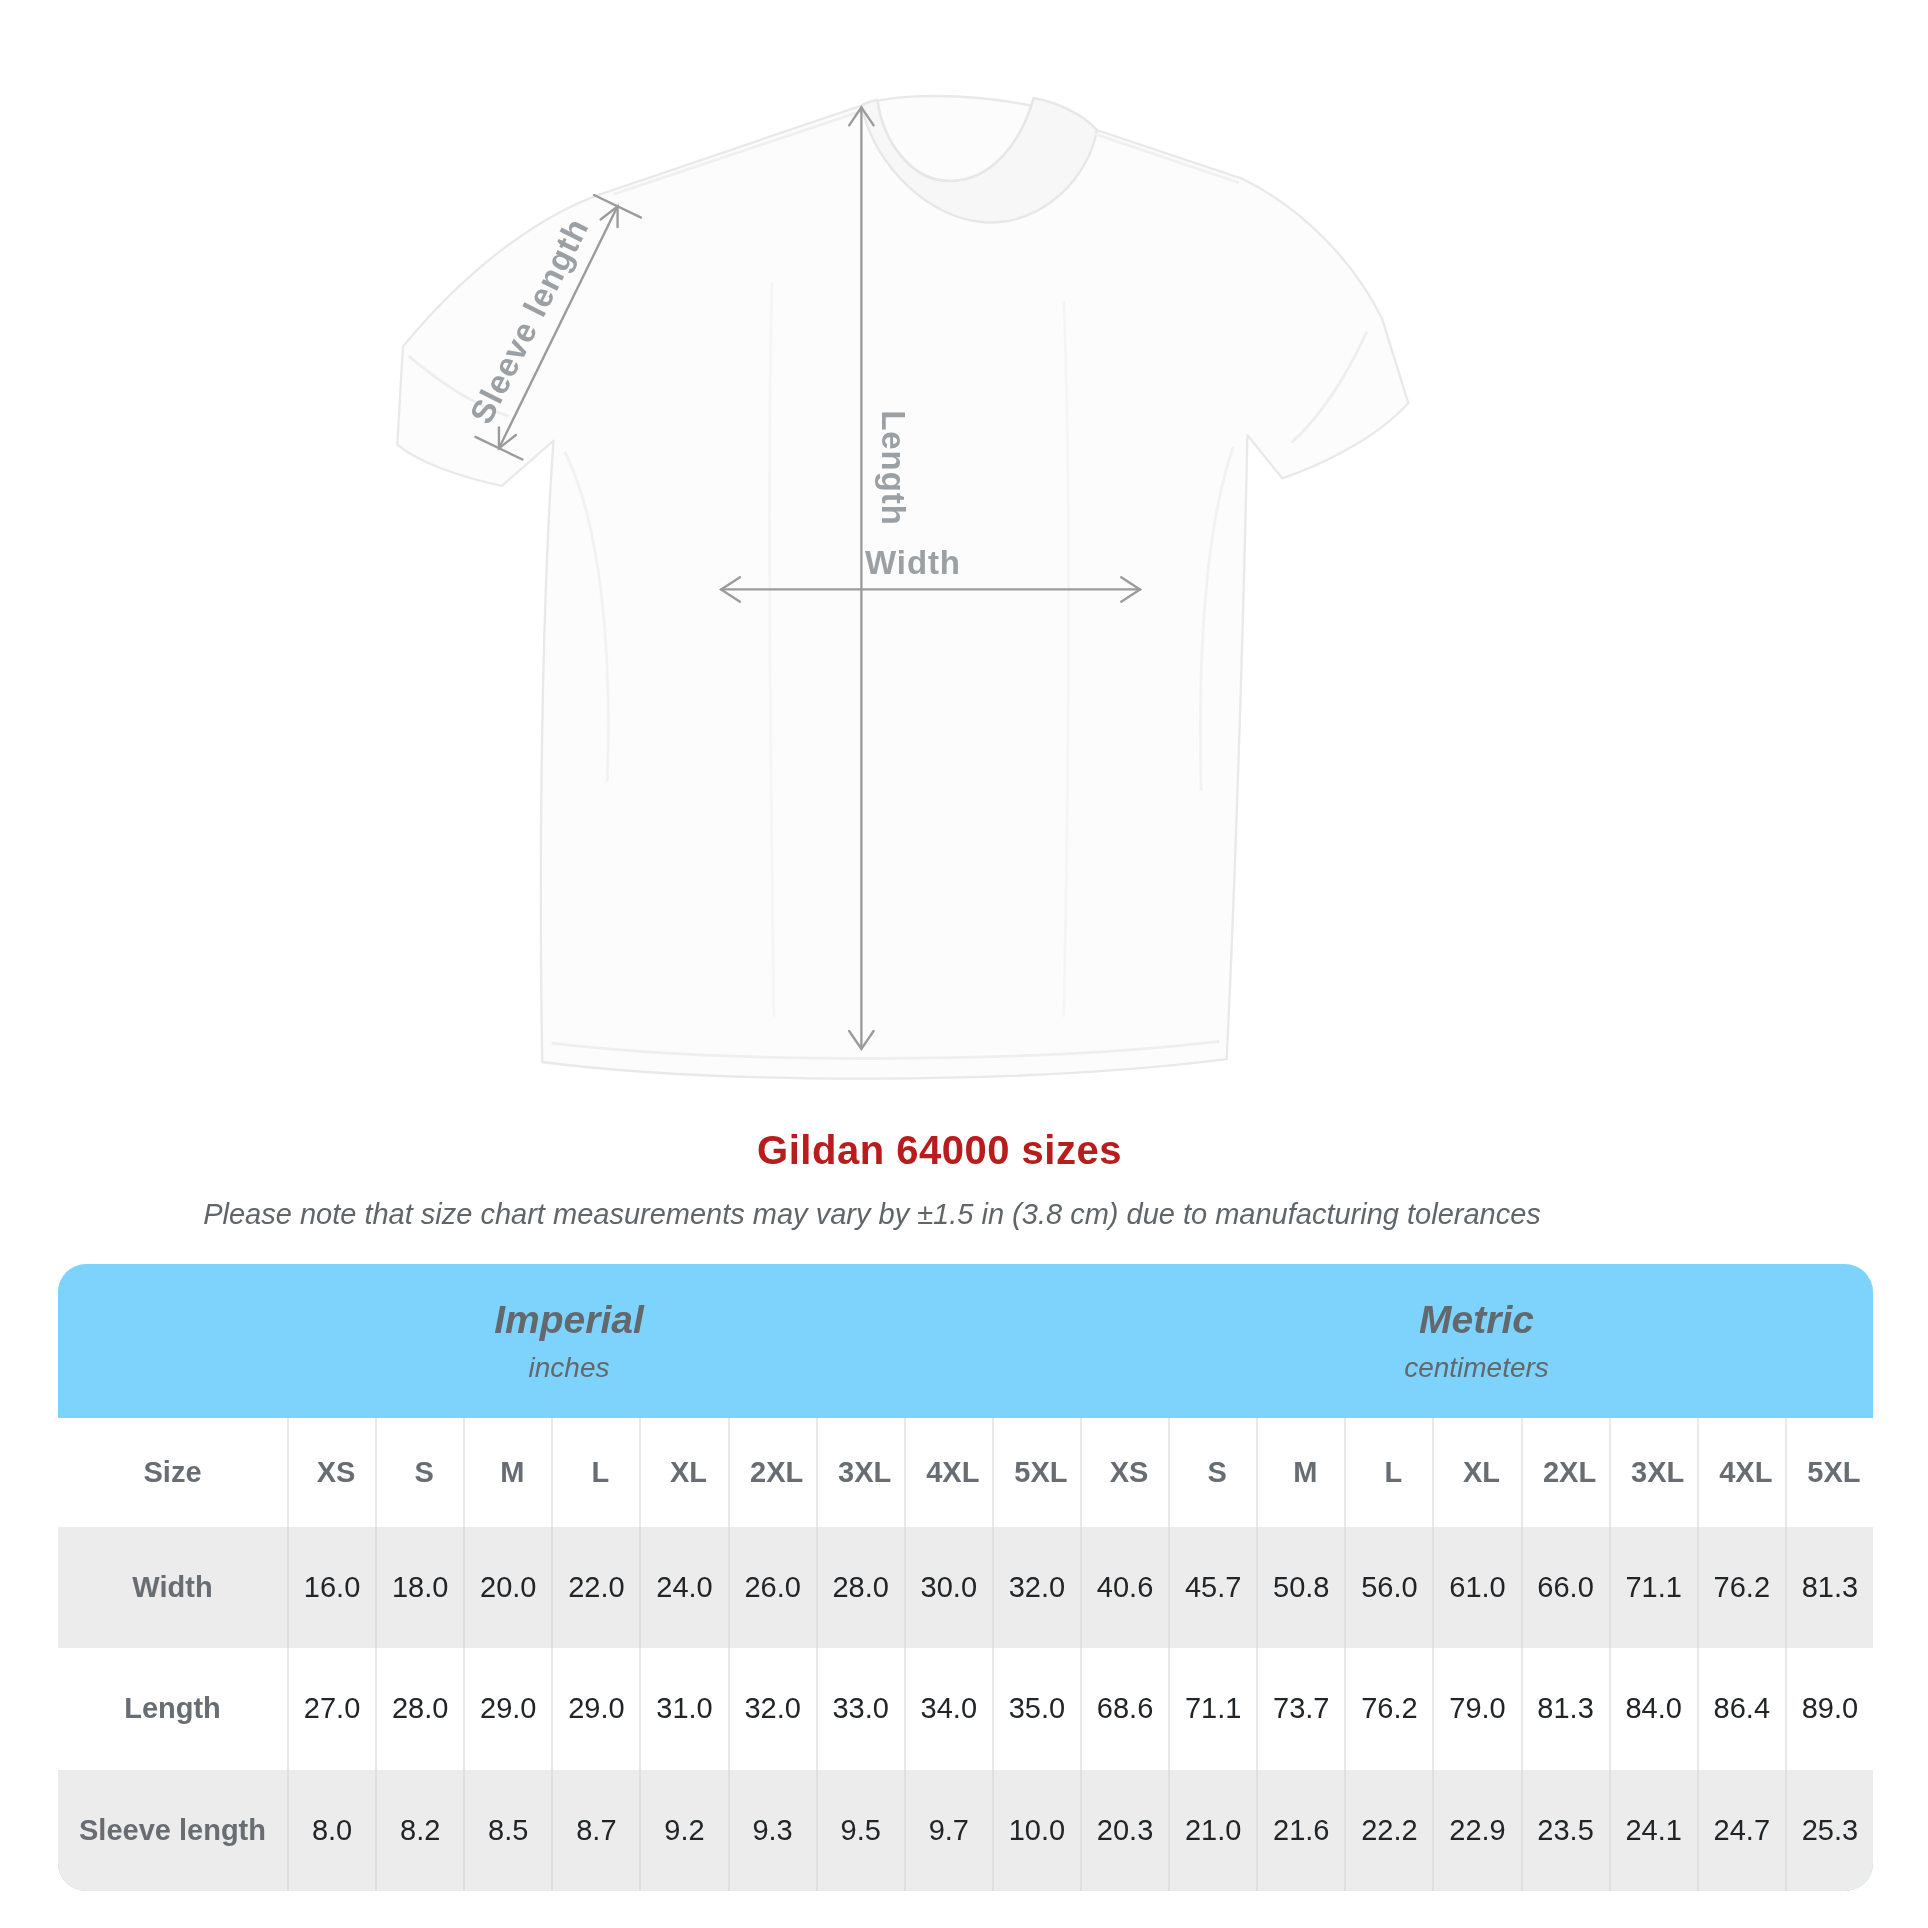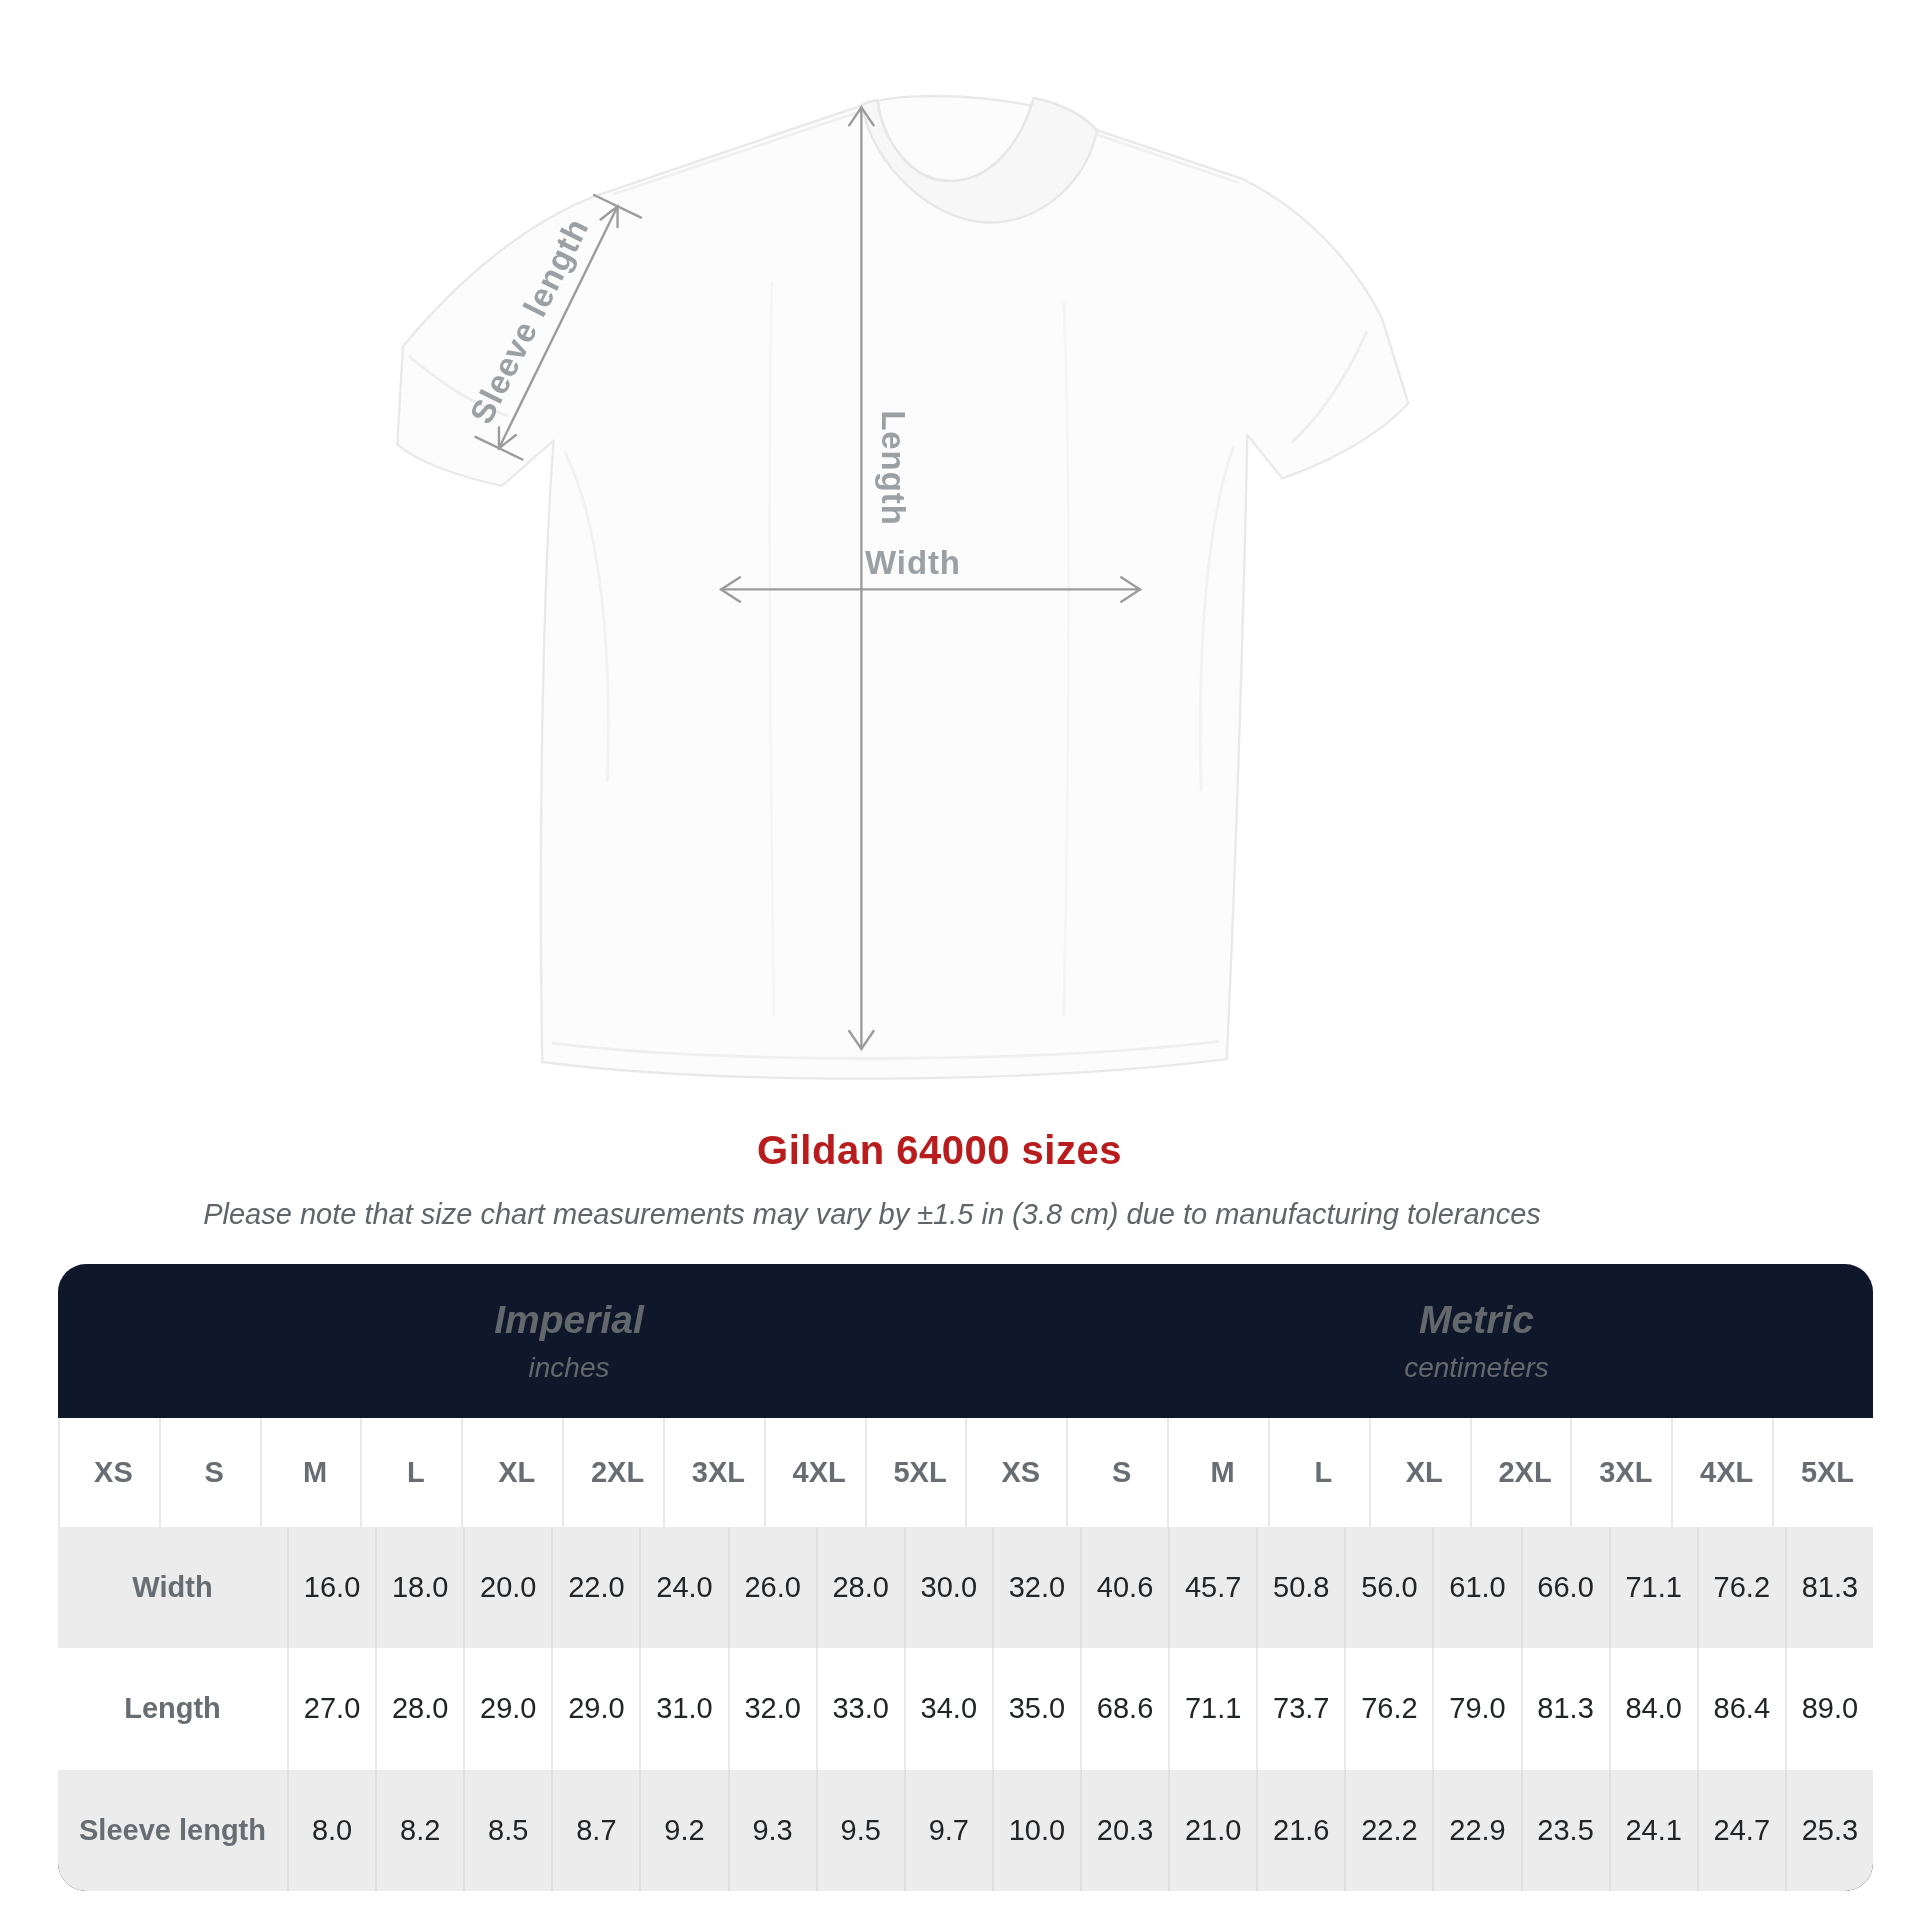--- a/index.html
+++ b/index.html
@@ -22,21 +22,21 @@
     position:absolute;left:0;top:1128px;width:1879px;text-align:center;
     font-size:40px;font-weight:bold;color:#b91c1c;letter-spacing:0.5px;
   }
   .chart-subtitle{
     position:absolute;left:0;top:1198px;width:1744px;text-align:center;
     font-size:29px;font-style:italic;color:#5f6569;
   }
   
   .table-card{
     position:absolute;left:58px;top:1264px;width:1815px;height:627px;
-    background:#0f172a;border-radius:28px;overflow:hidden;
+    background:#7dd3fc;border-radius:28px;overflow:hidden;
     display:flex;flex-direction:column;
   }
   .unit-header{display:flex;height:154px;flex:0 0 154px;}
   .unit-cell{display:flex;flex-direction:column;align-items:center;justify-content:center;gap:9.4px;}
   .unit-cell.imperial{flex:0 0 1022px;}
   .unit-cell.metric{flex:1;}
   .unit-title{font-size:39px;font-weight:bold;font-style:italic;color:#63686c;}
   .unit-sub{font-size:28px;font-style:italic;color:#63686c;}
   .trow{display:flex;flex:1;}
   .trow.size-row{flex:0 0 109px;}
@@ -131,20 +131,21 @@
       <div class="unit-title">Imperial</div>
       <div class="unit-sub">inches</div>
     </div>
     <div class="unit-cell metric">
       <div class="unit-title">Metric</div>
       <div class="unit-sub">centimeters</div>
     </div>
   </div>
 
   <div class="trow white size-row">
+    <div class="cell label">Size</div>
   <div class="cell szhead">XS</div>
       <div class="cell szhead">S</div>
       <div class="cell szhead">M</div>
       <div class="cell szhead">L</div>
       <div class="cell szhead">XL</div>
       <div class="cell szhead">2XL</div>
       <div class="cell szhead">3XL</div>
       <div class="cell szhead">4XL</div>
       <div class="cell szhead">5XL</div>
       <div class="cell szhead">XS</div>

